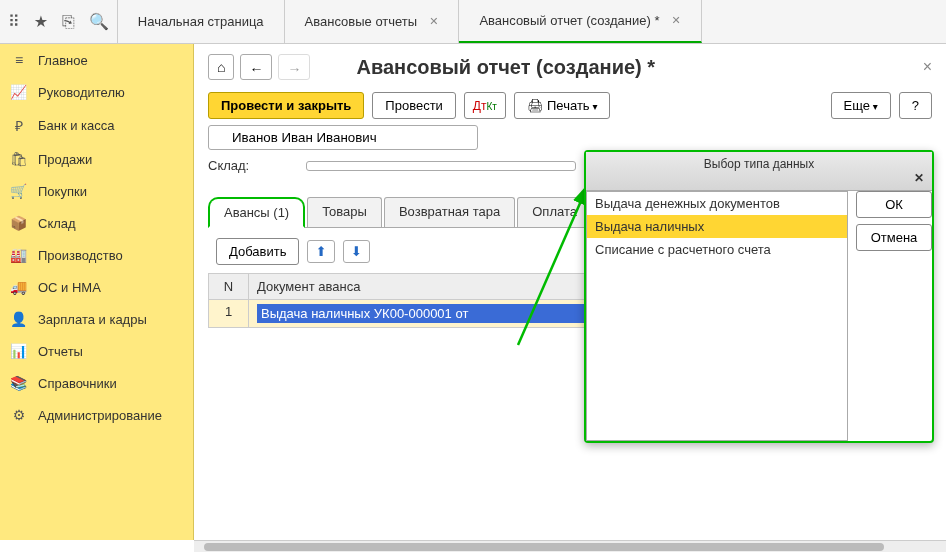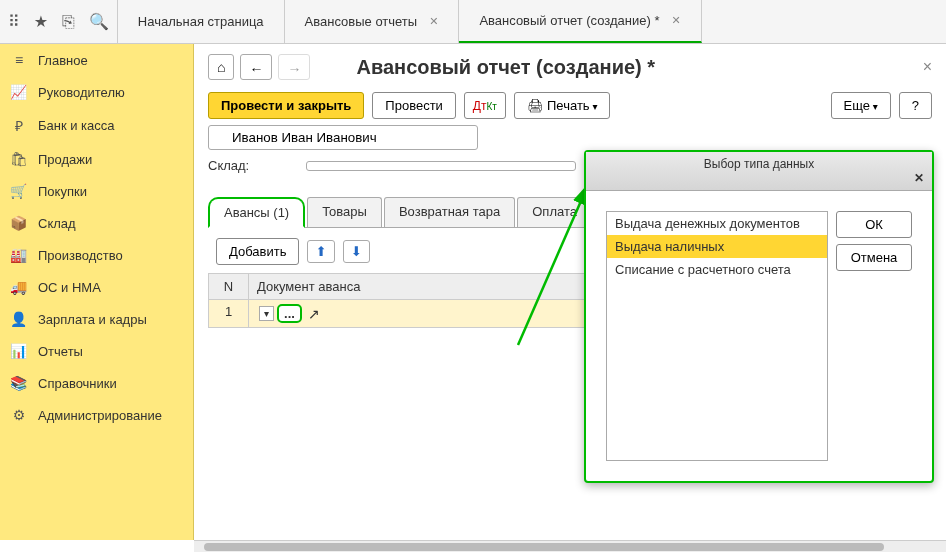--- a/index.html
+++ b/index.html
@@ -59,21 +59,21 @@
 .doc-cell { display: flex; align-items: center; position: relative; }
 .doc-value { background: #3a6bd6; color: #fff; padding: 2px 4px; flex: 1; }
 .doc-dd { border: 1px solid #aaa; padding: 1px 4px; margin-left: 2px; background: #fff; cursor: pointer; font-size: 10px; }
 .doc-more { border: 2px solid #0b0; padding: 0 5px; margin-left: 3px; background: #fff; cursor: pointer; border-radius: 5px; font-weight: bold; }
 .doc-open { margin-left: 6px; cursor: pointer; font-size: 14px; }
 
 
 .dialog { position: absolute; top: 150px; left: 584px; width: 350px; border: 2px solid #0b0; background: #fff; box-shadow: 0 3px 10px rgba(0,0,0,0.3); border-radius: 4px; z-index: 10; }
 .dialog-title { background: linear-gradient(#eaeaea,#d5d5d5); padding: 5px 8px; display: flex; align-items: center; border-bottom: 1px solid #aaa; font-size: 12px; flex-direction: column; }
 .dialog-close { margin-left: auto; cursor: pointer; font-weight: bold; }
-.dialog-body { display: flex; padding: 20px; gap: 8px; }
+.dialog-body { display: flex; padding: 0; gap: 8px; }
 .option-list { flex: 1; border: 1px solid #aaa; height: 250px; }
 .option-list div { padding: 4px 8px; cursor: pointer; }
 .option-list div.selected { background: #ffd633; }
 .dialog-btns { display: flex; flex-direction: column; gap: 6px; width: 76px; }
 
 
 .arrow-svg { position: absolute; top: 175px; left: 508px; width: 100px; height: 180px; pointer-events: none; z-index: 5; }
 
 
 .bottom-scroll { position: absolute; bottom: 0; left: 194px; right: 0; height: 12px; background: #eee; border-top: 1px solid #ccc; }
@@ -200,20 +200,21 @@
 
     <div class="grid">
       <div class="grid-header">
         <div class="col-n">N</div>
         <div class="col-doc">Документ аванса</div>
         <div class="col-sum">Су</div>
       </div>
       <div class="grid-row">
         <div class="col-n">1</div>
         <div class="col-doc doc-cell">
+          <span class="doc-value">Выдача наличных УК00-000001 от</span>
           <span class="doc-dd">▾</span>
           <span class="doc-more">...</span>
           <span class="doc-open">↗</span>
         </div>
         <div class="col-sum"></div>
       </div>
     </div>
   </div>
 </div>
 

